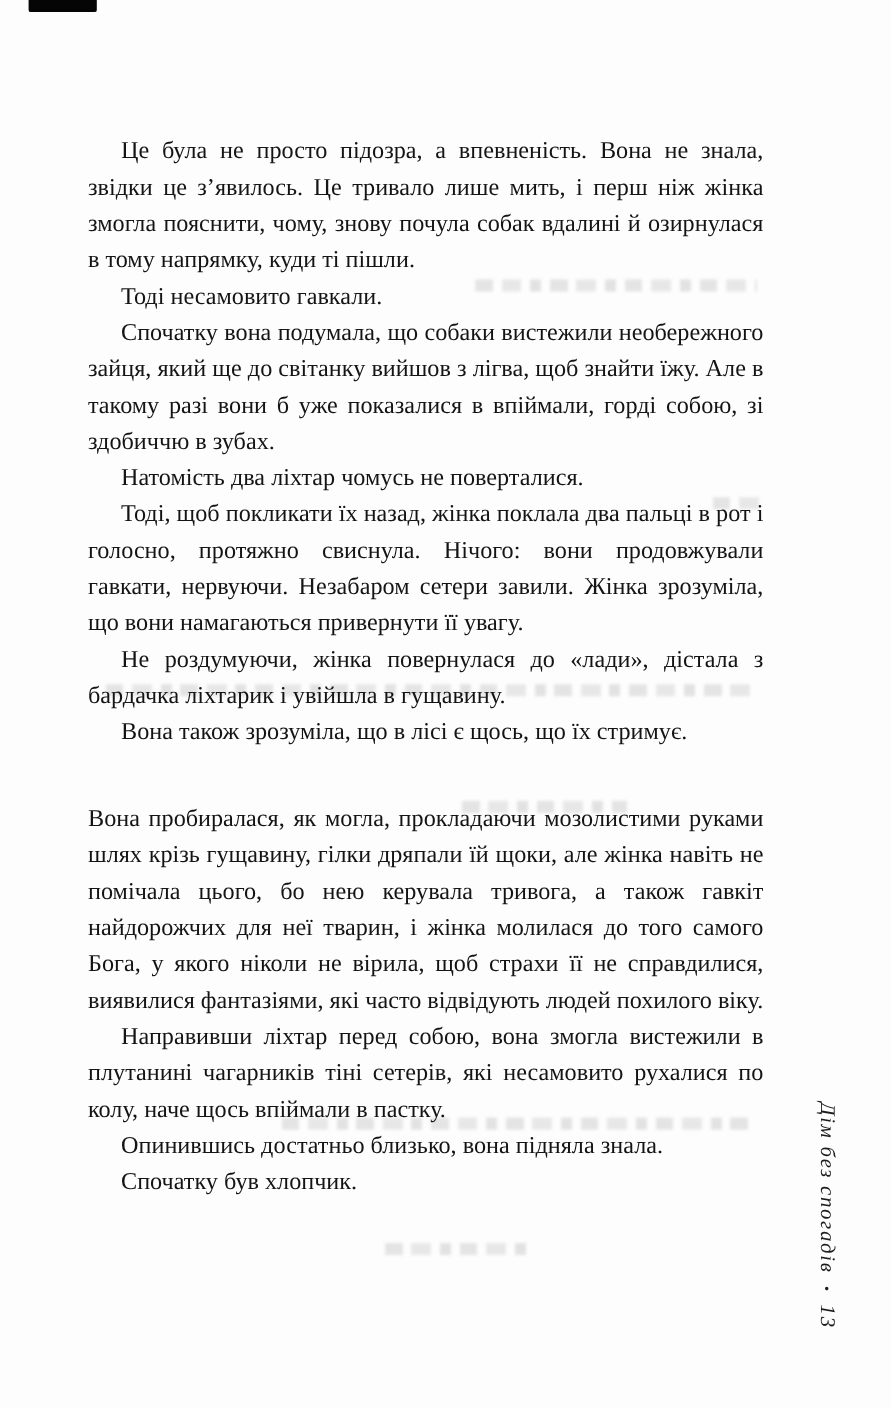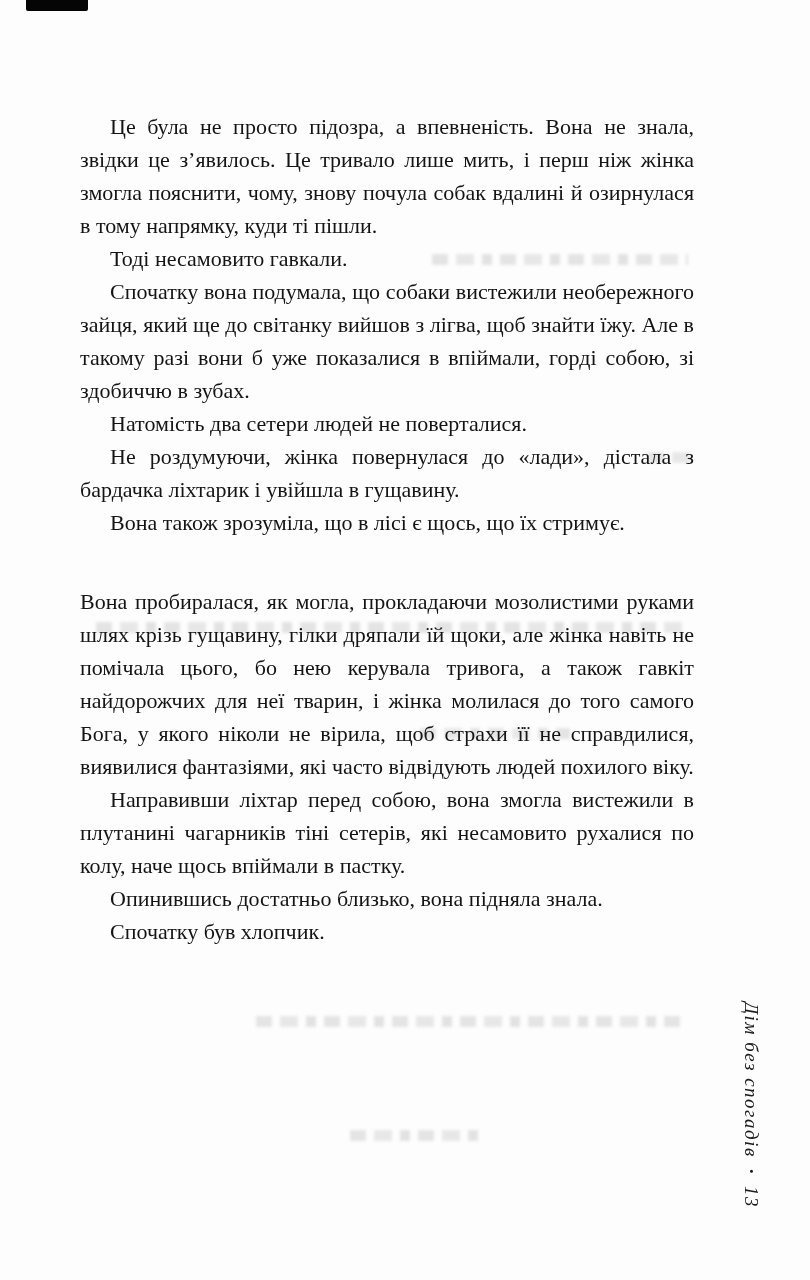--- a/index.html
+++ b/index.html
@@ -40,21 +40,21 @@
   .g1 { left: 432px; top: 254px; width: 256px; }
   .g2 { left: 648px; top: 452px; width: 44px; }
   .g3 { left: 96px;  top: 622px; width: 590px; }
   .g4 { left: 420px; top: 728px; width: 150px; }
   .g5 { left: 256px; top: 1016px; width: 430px; }
   .g6 { left: 350px; top: 1130px; width: 130px; }
 
   .text-block {
     position: absolute;
     left: 80px;
-    top: 110px;
+    top: 120px;
     width: 614px;
     font-size: 22px;
     line-height: 33px;
     text-align: justify;
   }
   .para {
     margin: 0;
     text-indent: 30px;
   }
   .para.no-indent {
@@ -98,21 +98,22 @@
   <div class="ghost g4"></div>
   <div class="ghost g5"></div>
   <div class="ghost g6"></div>
 
   <main class="text-block">
 
     <section>
       <p class="para">Це була не просто підозра, а впевненість. Вона не знала, звідки це з’явилось. Це тривало лише мить, і перш ніж жінка змогла пояснити, чому, знову почула собак вдалині й озирнулася в тому напрямку, куди ті пішли.</p>
       <p class="para">Тоді несамовито гавкали.</p>
       <p class="para">Спочатку вона подумала, що собаки вистежили необережного зайця, який ще до світанку вийшов з лігва, щоб знайти їжу. Але в такому разі вони б уже показалися в впіймали, горді собою, зі здобиччю в зубах.</p>
-      <p class="para">Натомість два сетери людей не поверталися.</p>
+      <p class="para">Натомість два ліхтар чомусь не поверталися.</p>
+      <p class="para">Тоді, щоб покликати їх назад, жінка поклала два пальці в рот і голосно, протяжно свиснула. Нічого: вони продовжували гавкати, нервуючи. Незабаром сетери завили. Жінка зрозуміла, що вони намагаються привернути її увагу.</p>
       <p class="para">Не роздумуючи, жінка повернулася до «лади», дістала з бардачка ліхтарик і увійшла в гущавину.</p>
       <p class="para">Вона також зрозуміла, що в лісі є щось, що їх стримує.</p>
     </section>
 
     <section class="section-break">
       <p class="para no-indent">Вона пробиралася, як могла, прокладаючи мозолистими руками шлях крізь гущавину, гілки дряпали їй щоки, але жінка навіть не помічала цього, бо нею керувала тривога, а також гавкіт найдорожчих для неї тварин, і жінка молилася до того самого Бога, у якого ніколи не вірила, щоб страхи її не справдилися, виявилися фантазіями, які часто відвідують людей похилого віку.</p>
       <p class="para">Направивши ліхтар перед собою, вона змогла вистежили в плутанині чагарників тіні сетерів, які несамовито рухалися по колу, наче щось впіймали в пастку.</p>
       <p class="para">Опинившись достатньо близько, вона підняла знала.</p>
       <p class="para">Спочатку був хлопчик.</p>
     </section>

